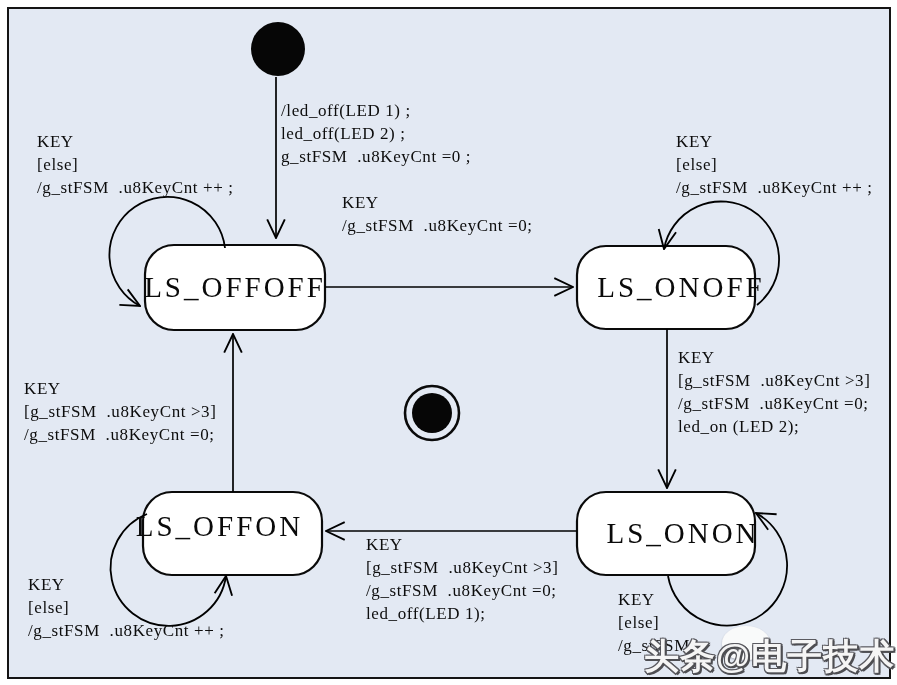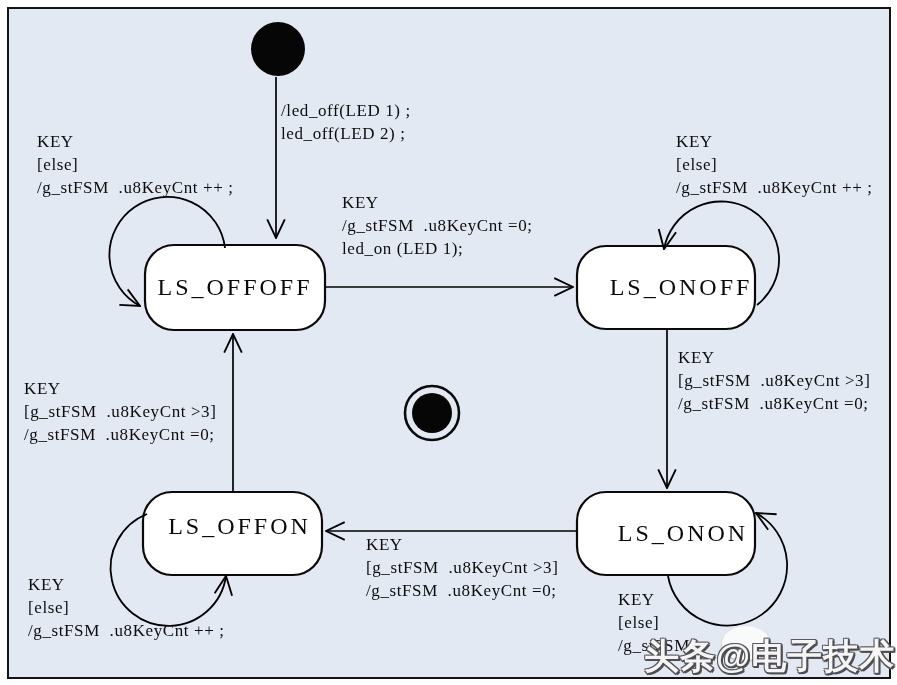--- a/index.html
+++ b/index.html
@@ -8,21 +8,21 @@
     background:#ffffff;
     font-family:"Liberation Serif", serif;
   }
   .board{
     position:absolute;left:7px;top:7px;width:884px;height:672px;
     box-sizing:border-box;border:2px solid #141414;background:#e3e9f3;
   }
   svg.diagram{position:absolute;left:0;top:0;width:897px;height:685px;}
   .state-label{
     position:absolute;display:flex;align-items:center;justify-content:center;
-    font-size:24px;letter-spacing:3px;color:#0a0a0a;font-weight:400;
+    font-size:29px;letter-spacing:3px;color:#0a0a0a;font-weight:400;
   }
   .lbl{
     position:absolute;font-size:17px;line-height:23px;letter-spacing:0.6px;
     color:#0d0d0d;white-space:pre;
   }
   .lbl div{white-space:pre;}
   .watermark{
     position:absolute;left:644px;top:633px;
     font-family:"Liberation Sans", sans-serif;
     font-size:35px;font-weight:bold;letter-spacing:1px;color:#f5f5f5;
@@ -68,26 +68,26 @@
 
   <path d="M225,248 A58,58 0 1 0 140,306" stroke="#000" stroke-width="1.8" fill="none" marker-end="url(#arrow)"></path>
   <path d="M757,305 A58,58 0 1 0 664,249" stroke="#000" stroke-width="1.8" fill="none" marker-end="url(#arrow)"></path>
   <path d="M147,514 A58,58 0 1 0 226,576" stroke="#000" stroke-width="1.8" fill="none" marker-end="url(#arrow)"></path>
   <path d="M668,576 A60,60 0 1 0 756,513" stroke="#000" stroke-width="1.8" fill="none" marker-end="url(#arrow)"></path>
 </svg>
 
 <div class="state-label" style="left:145px;top:245px;width:180px;height:85px;">LS_OFFOFF</div>
 <div class="state-label" style="left:577px;top:246px;width:208px;height:83px;">LS_ONOFF</div>
 <div class="state-label" style="left:577px;top:492px;width:212px;height:83px;">LS_ONON</div>
-<div class="state-label" style="left:150px;top:492px;width:179px;height:68px;">LS_OFFON</div>
+<div class="state-label" style="left:130px;top:492px;width:179px;height:68px;">LS_OFFON</div>
 
-<div class="lbl" style="left:281px;top:99px;"><div>/led_off(LED 1) ;</div><div>led_off(LED 2) ;</div></div>
+<div class="lbl" style="left:281px;top:99px;"><div>/led_off(LED 1) ;</div><div>led_off(LED 2) ;</div><div>g_stFSM  .u8KeyCnt =0 ;</div></div>
 <div class="lbl" style="left:37px;top:130px;"><div>KEY</div><div>[else]</div><div>/g_stFSM  .u8KeyCnt ++ ;</div></div>
-<div class="lbl" style="left:342px;top:191px;"><div>KEY</div><div>/g_stFSM  .u8KeyCnt =0;</div><div>led_on (LED 1);</div></div>
+<div class="lbl" style="left:342px;top:191px;"><div>KEY</div><div>/g_stFSM  .u8KeyCnt =0;</div></div>
 <div class="lbl" style="left:676px;top:130px;"><div>KEY</div><div>[else]</div><div>/g_stFSM  .u8KeyCnt ++ ;</div></div>
-<div class="lbl" style="left:678px;top:346px;"><div>KEY</div><div>[g_stFSM  .u8KeyCnt &gt;3]</div><div>/g_stFSM  .u8KeyCnt =0;</div></div>
-<div class="lbl" style="left:366px;top:533px;"><div>KEY</div><div>[g_stFSM  .u8KeyCnt &gt;3]</div><div>/g_stFSM  .u8KeyCnt =0;</div></div>
+<div class="lbl" style="left:678px;top:346px;"><div>KEY</div><div>[g_stFSM  .u8KeyCnt &gt;3]</div><div>/g_stFSM  .u8KeyCnt =0;</div><div>led_on (LED 2);</div></div>
+<div class="lbl" style="left:366px;top:533px;"><div>KEY</div><div>[g_stFSM  .u8KeyCnt &gt;3]</div><div>/g_stFSM  .u8KeyCnt =0;</div><div>led_off(LED 1);</div></div>
 <div class="lbl" style="left:24px;top:377px;"><div>KEY</div><div>[g_stFSM  .u8KeyCnt &gt;3]</div><div>/g_stFSM  .u8KeyCnt =0;</div></div>
 <div class="lbl" style="left:28px;top:573px;"><div>KEY</div><div>[else]</div><div>/g_stFSM  .u8KeyCnt ++ ;</div></div>
 <div class="lbl" style="left:618px;top:588px;"><div>KEY</div><div>[else]</div><div>/g_stFSM</div></div>
 
 <div class="wm-blob"></div>
 <div class="watermark">头条@电子技术控</div>
 
 </body></html>

